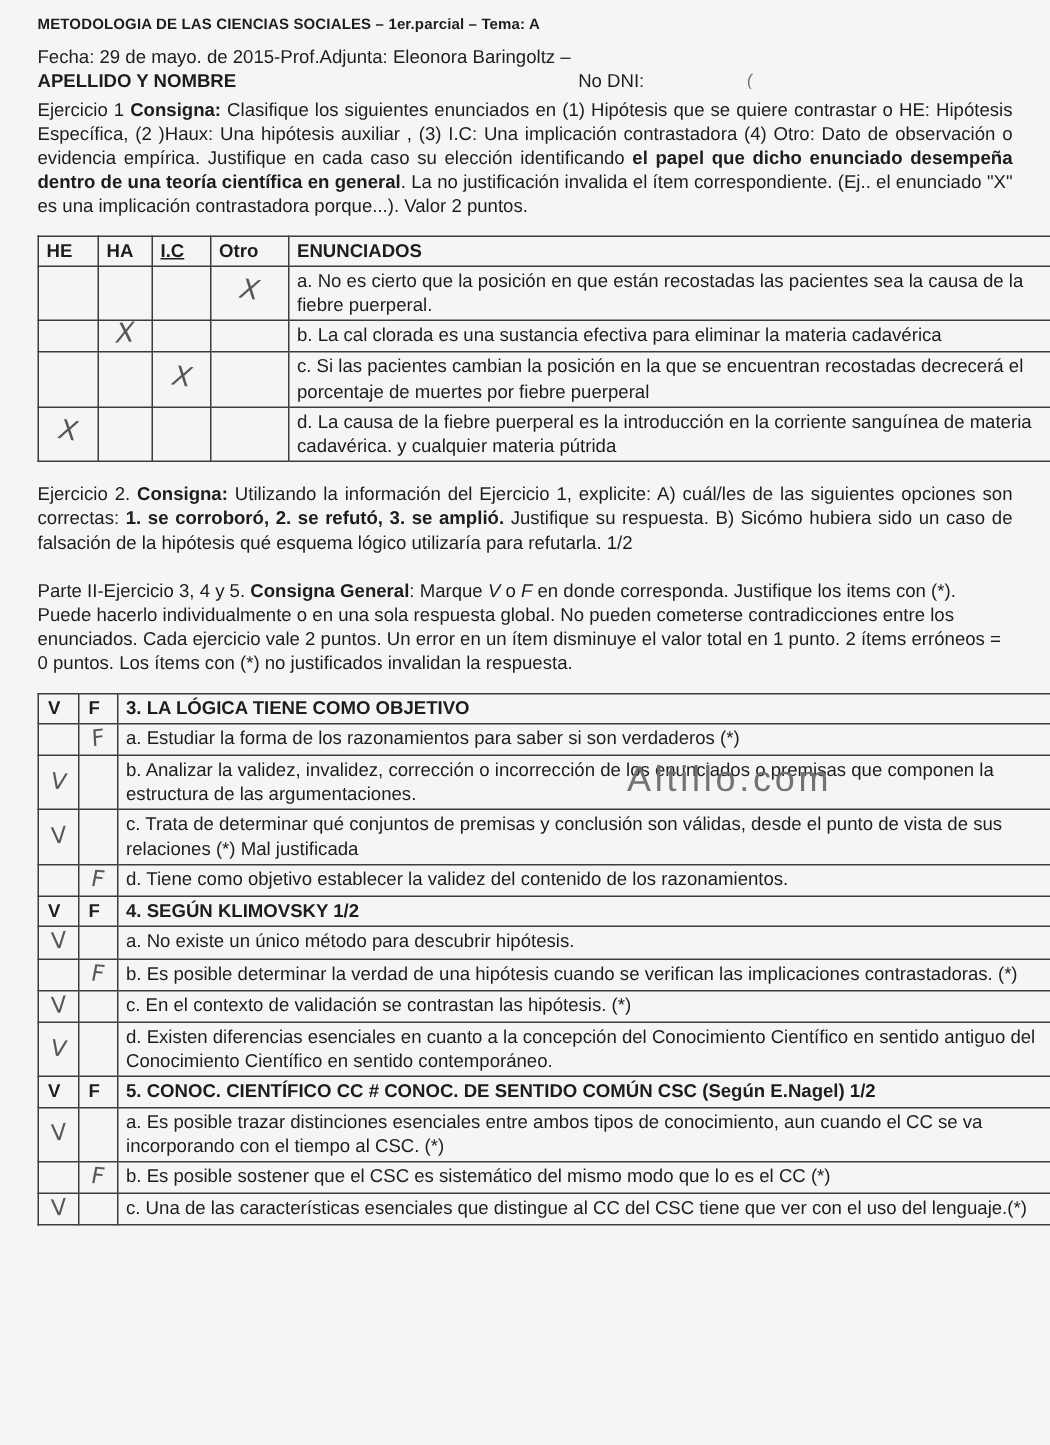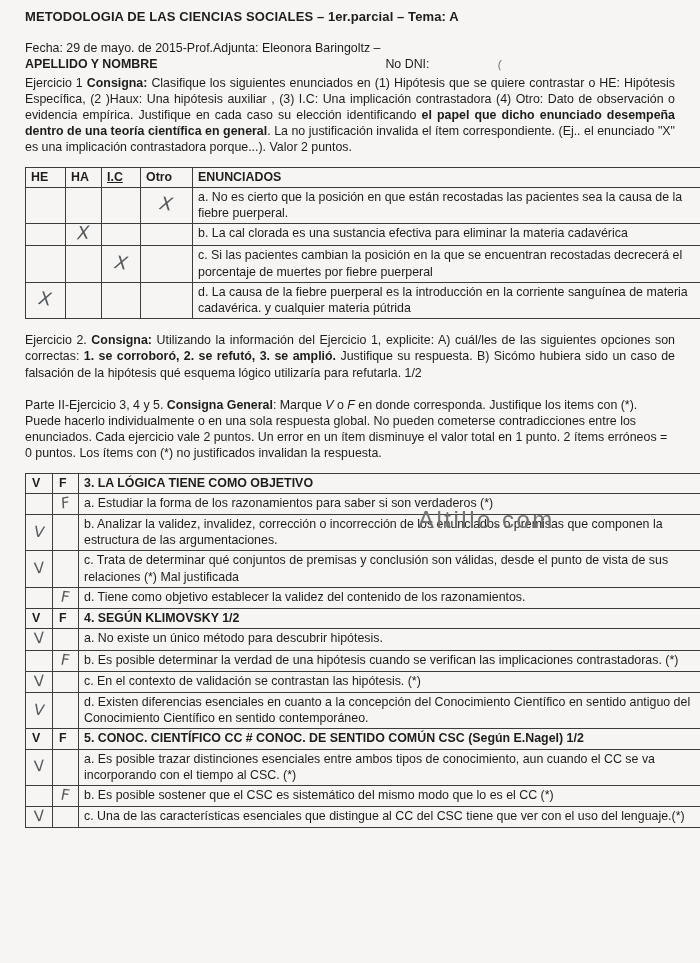--- a/index.html
+++ b/index.html
@@ -7,21 +7,21 @@
   body {
     background: #f6f5f3;
     font-family: "Liberation Sans", "DejaVu Sans", sans-serif;
     color: #1d1d1d;
     font-size: 12.4px;
     line-height: 16.2px;
     overflow: hidden;
     position: relative;
   }
   .page { padding: 9px 25px 0 25px; position: relative; }
-  .doc-title { font-size: 13px; font-weight: bold; letter-spacing: .1px; margin-bottom: 15px; }
+  .doc-title { font-size: 10px; font-weight: bold; letter-spacing: .1px; margin-bottom: 5px; }
   .meta-line { margin-bottom: 0; }
   .name-line { display: flex; align-items: center; margin-bottom: 2px; }
   .name-label { font-weight: bold; }
   .dni-label { margin-left: 228px; }
   .hand-paren { color: #6a6f72; font-size: 11px; margin-left: 68px; transform: rotate(6deg); display: inline-block; }
   .para { text-align: justify; }
   .para.ragged { text-align: left; }
   .para b { font-weight: bold; }
   .para i { font-style: italic; }
   .gap-sm { margin-top: 13px; }

